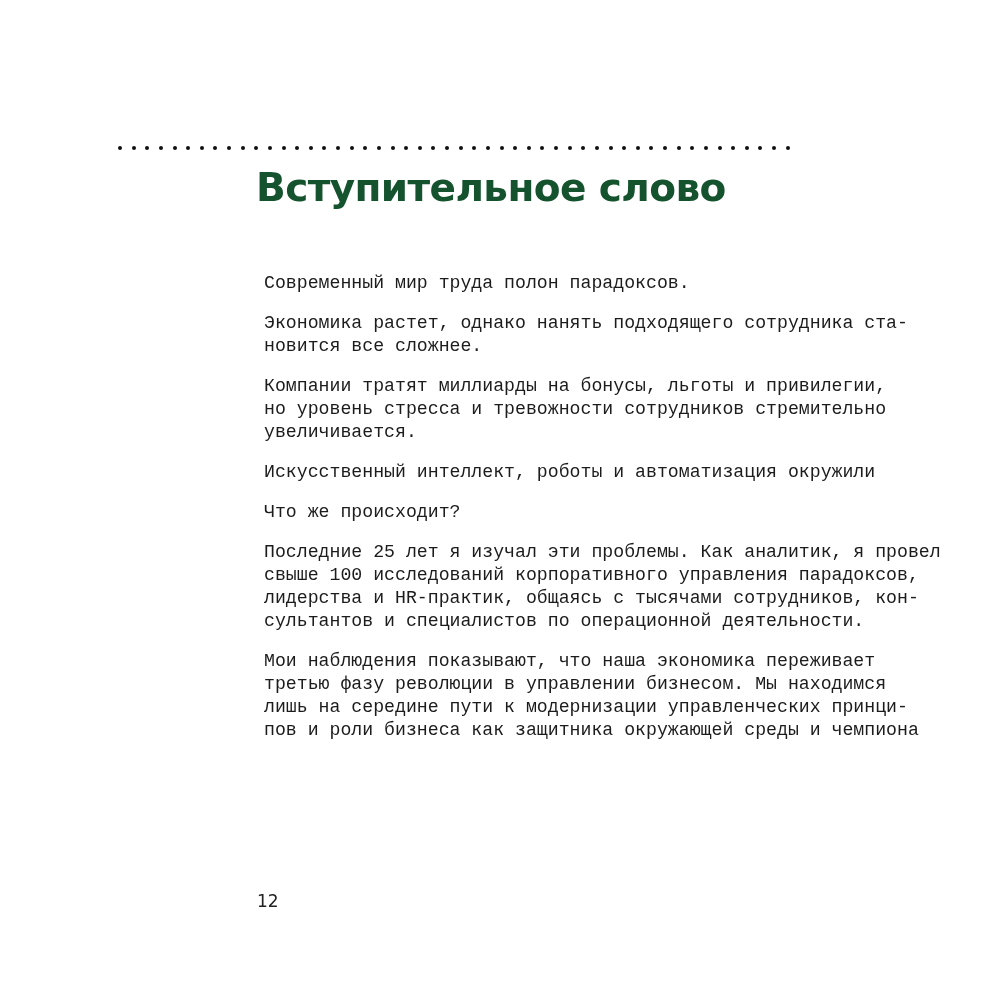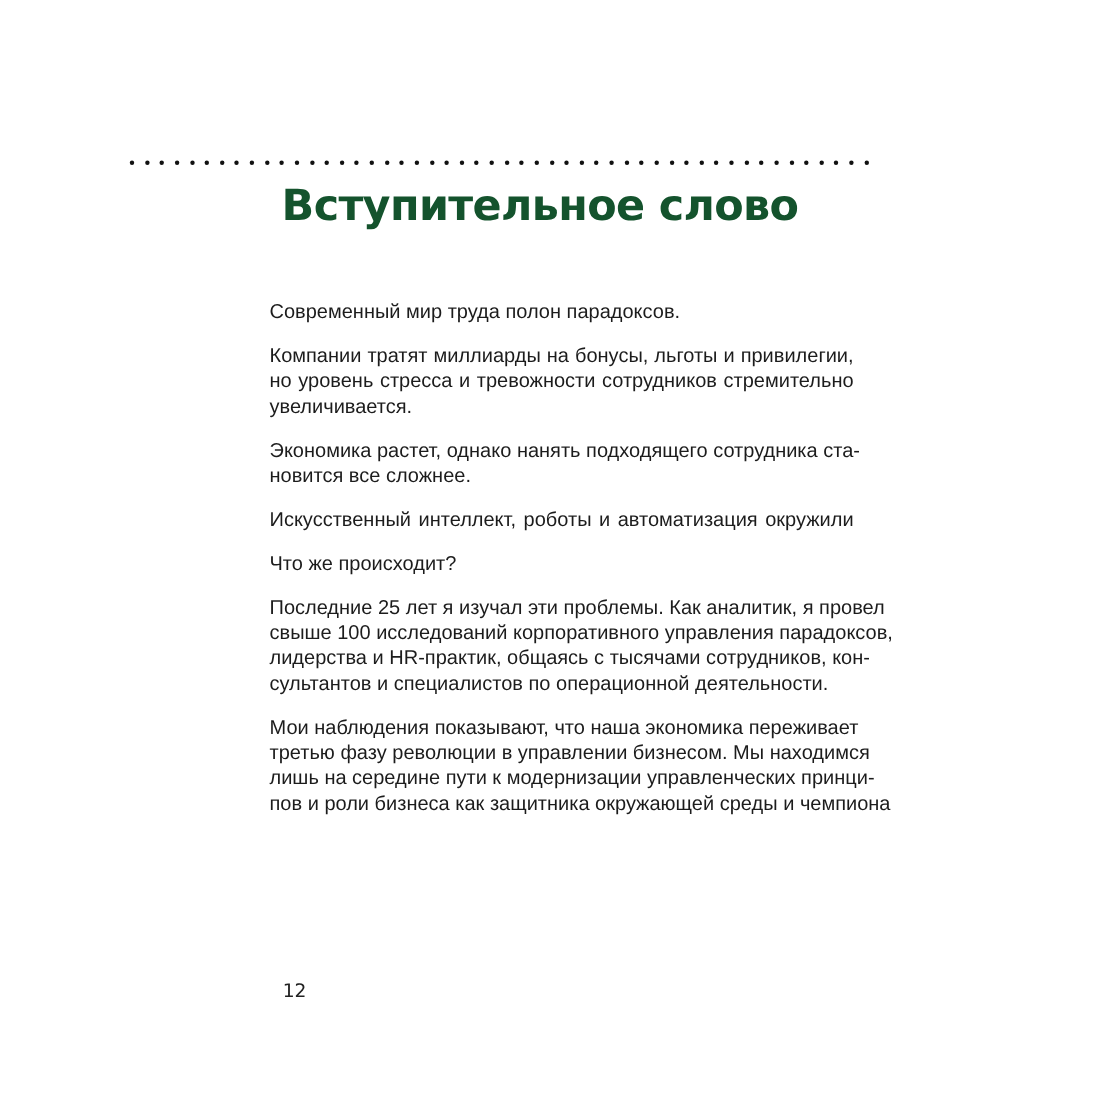--- a/index.html
+++ b/index.html
@@ -38,24 +38,24 @@
       font-family: "DejaVu Sans", sans-serif;
       font-weight: bold;
       font-size: 39px;
       line-height: 56px;
       letter-spacing: -0.6px;
       color: #14532d;
       white-space: nowrap;
     }
     .body-text {
       position: absolute;
-      left: 245px;
+      left: 264px;
       top: 272px;
       width: 531px;
-      font-family: Liberation Sans, sans-serif;
+      font-family: Liberation Mono, monospace;
       font-size: 18.2px;
       color: #1c1c1c;
     }
     .para {
       margin: 0 0 17px 0;
     }
     .line {
       display: block;
       height: 23px;
       line-height: 23px;
@@ -133,27 +133,27 @@
     <span class="dot"></span>
   </div>
 
 <h1 class="title">Вступительное слово</h1>
 
 <div class="body-text" id="body">
     <p class="para">
       <span class="line last">Современный мир труда полон парадоксов.</span>
     </p>
     <p class="para">
+      <span class="line">Экономика растет, однако нанять подходящего сотрудника ста-</span>
+      <span class="line last">новится все сложнее.</span>
+    </p>
+    <p class="para">
       <span class="line">Компании тратят миллиарды на бонусы, льготы и привилегии,</span>
       <span class="line">но уровень стресса и тревожности сотрудников стремительно</span>
       <span class="line last">увеличивается.</span>
-    </p>
-    <p class="para">
-      <span class="line">Экономика растет, однако нанять подходящего сотрудника ста-</span>
-      <span class="line last">новится все сложнее.</span>
     </p>
     <p class="para">
       <span class="line">Искусственный интеллект, роботы и автоматизация окружили</span>
     </p>
     <p class="para">
       <span class="line last">Что же происходит?</span>
     </p>
     <p class="para">
       <span class="line">Последние 25 лет я изучал эти проблемы. Как аналитик, я провел</span>
       <span class="line">свыше 100 исследований корпоративного управления парадоксов,</span>

